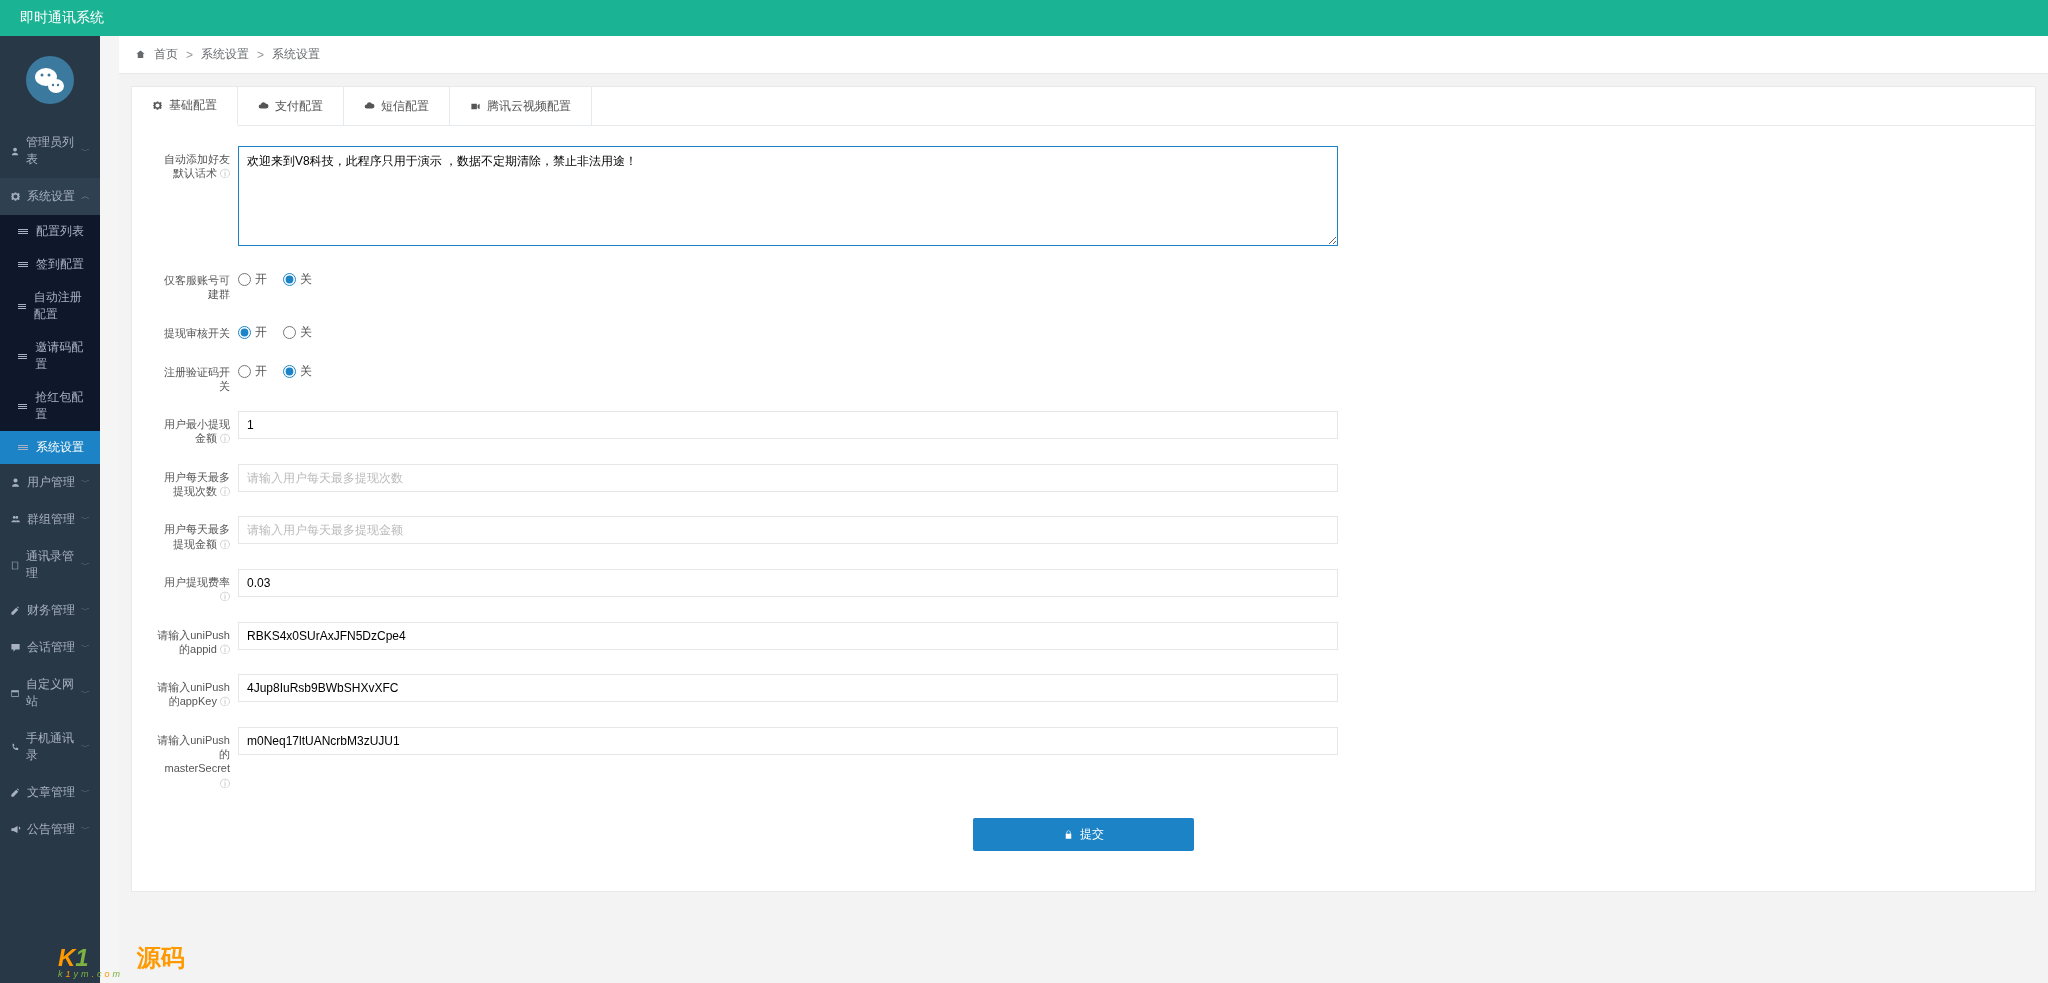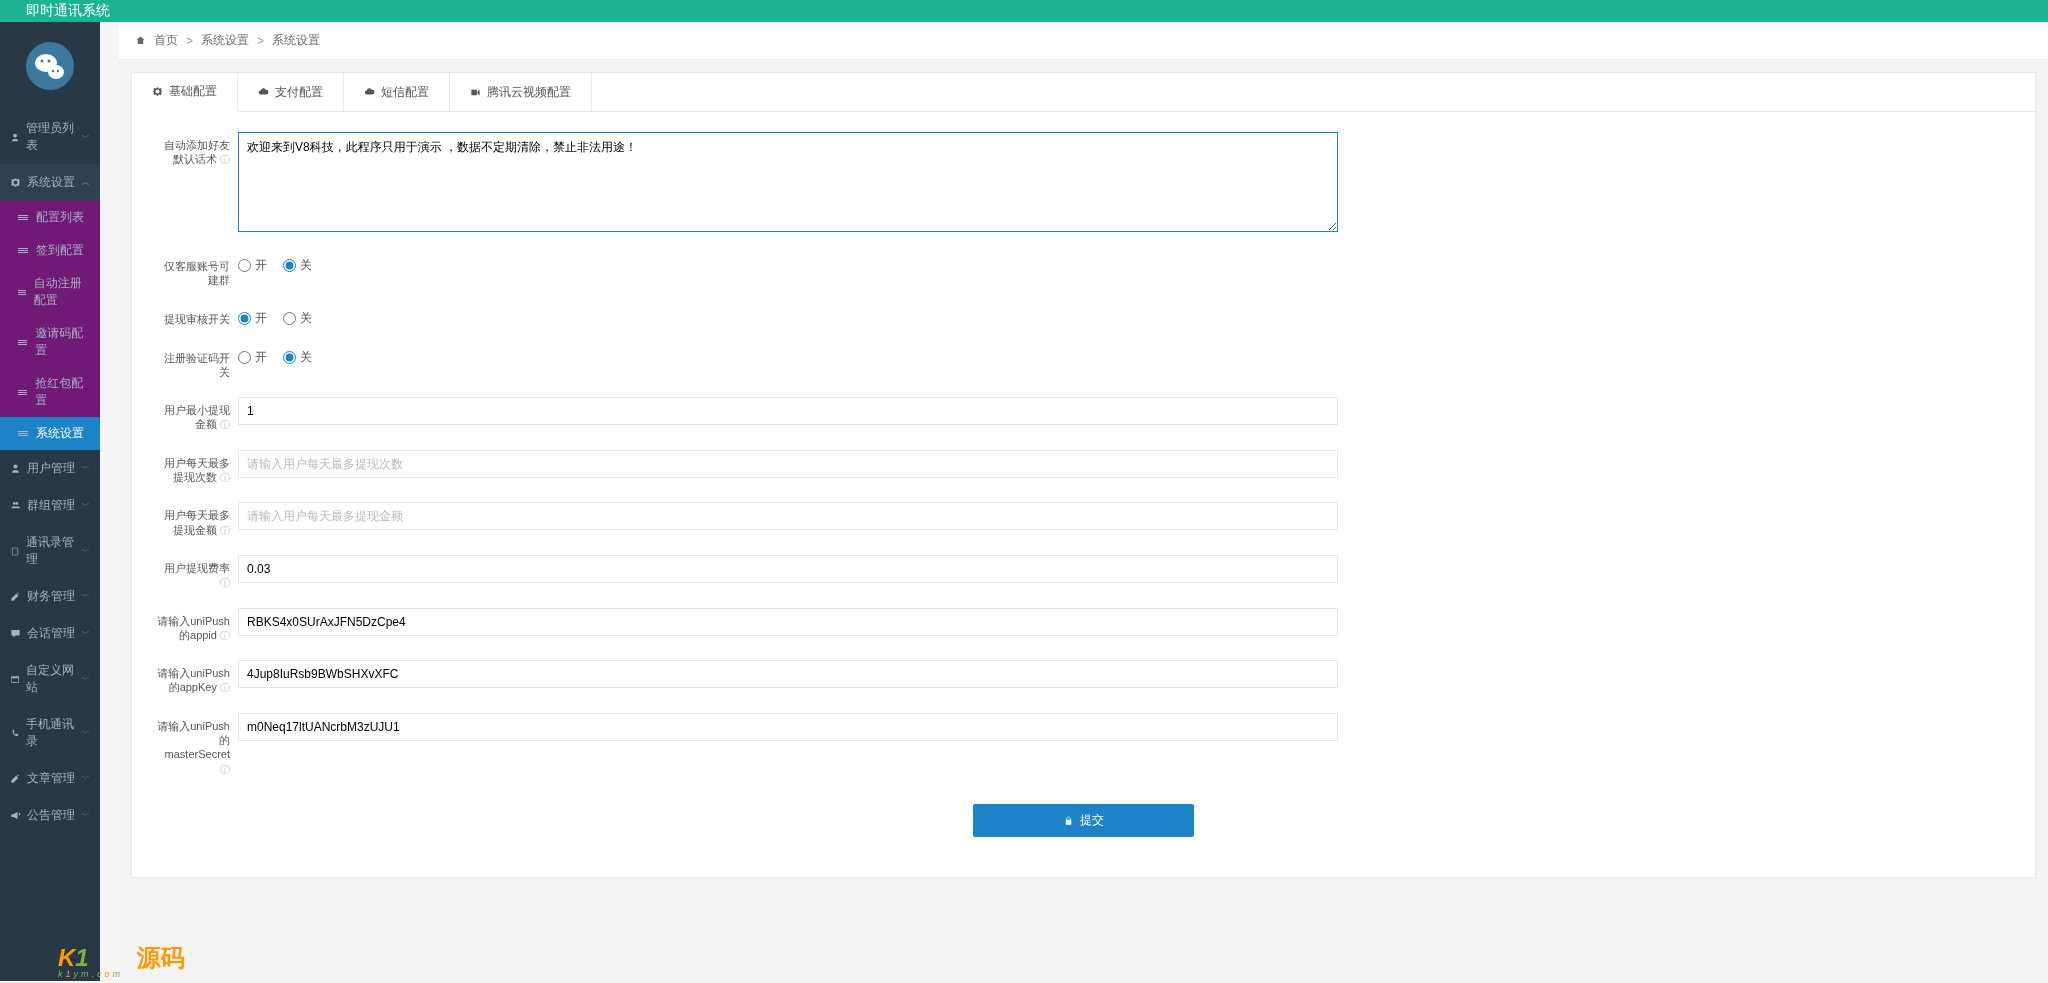--- a/index.html
+++ b/index.html
@@ -1,30 +1,30 @@
 <!DOCTYPE html>
 <html><head>
 <meta charset="utf-8">
 <style>
 * { margin: 0; padding: 0; box-sizing: border-box; font-family: "Microsoft YaHei", Arial, sans-serif; }
 body { background: #f5f5f5; font-size: 12px; color: #555; }
 
-.top-header { background: #1ab394; height: 22px; display: flex; align-items: center; padding: 0 26px; }
+.top-header { background: #1ab394; height: 36px; display: flex; align-items: center; padding: 0 20px; }
 .top-header-title { color: #fff; font-size: 14px; }
 
 .layout { display: flex; height: calc(100vh - 24px); }
 
 .sidebar { width: 100px; background: #293846; color: #a7b1c2; display: flex; flex-direction: column; flex-shrink: 0; position: relative; }
 .sidebar-logo { display: flex; justify-content: center; padding: 20px 0; }
 .sidebar-logo svg { width: 48px; height: 48px; }
 
 .sidebar-item { display: flex; align-items: center; justify-content: space-between; padding: 10px 10px; cursor: pointer; font-size: 12px; }
 .sidebar-item.expanded { background: #2f4050; }
 .sidebar-item-left { display: flex; align-items: center; gap: 6px; }
-.sidebar-sub { background: #701a75; }
+.sidebar-sub { background: #0f172a; }
 .sidebar-sub-item { padding: 8px 10px 8px 18px; cursor: pointer; font-size: 12px; display: flex; align-items: center; gap: 8px; }
 .sidebar-sub-item.active { background: #1c84c6; color: #fff; }
 .chev { font-size: 9px; opacity: .7; }
 .bars-icon { width: 10px; display: inline-flex; flex-direction: column; gap: 1px; }
 .bars-icon span { height: 1px; background: #a7b1c2; }
 
 .main { flex: 1; display: flex; flex-direction: column; overflow: auto; background: #f3f3f4; margin-left: 19px; }
 
 .breadcrumb { background: #fff; border-bottom: 1px solid #e7eaec; padding: 10px 16px; display: flex; align-items: center; gap: 8px; font-size: 12px; color: #676a6c; }
 .breadcrumb a { color: #676a6c; text-decoration: none; }

